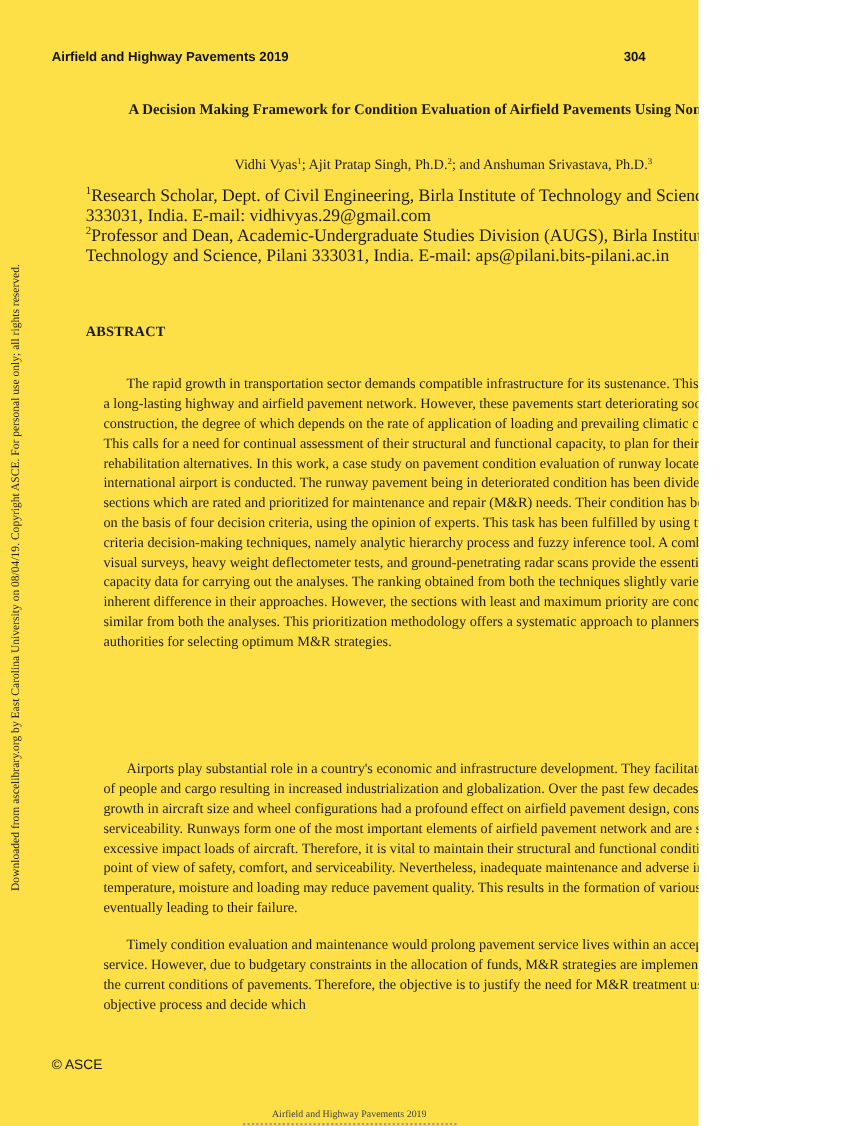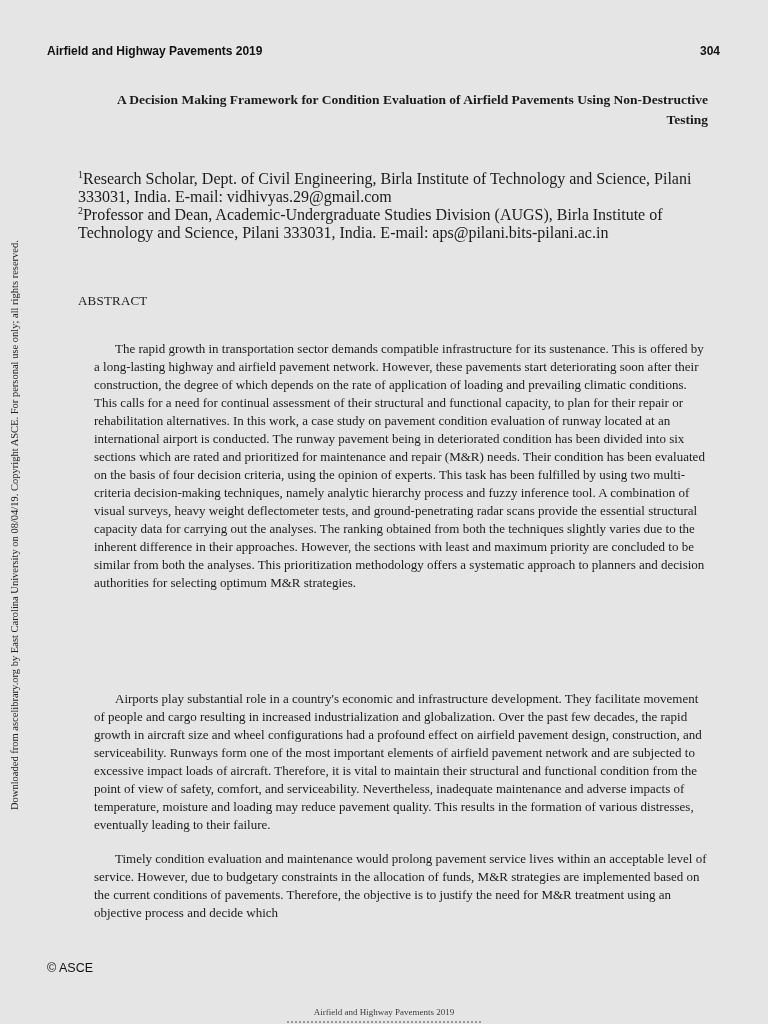--- a/index.html
+++ b/index.html
@@ -1,20 +1,20 @@
 <!DOCTYPE html>
 <html><head>
 <meta charset="utf-8">
 <style>
   html, body { margin: 0; padding: 0; background: #ffffff; }
   .page {
     position: relative;
-    width: 768px;
+    width: 635px;
     height: 1024px;
-    background: #e5e5e5;
+    background: #fde047;
     overflow: hidden;
     font-family: "Liberation Serif", serif;
     color: #1b1b1b;
   }
 
   
   .running-header {
     position: absolute;
     top: 44px; left: 47px; right: 48px;
     display: flex;
@@ -57,21 +57,21 @@
     font-size: 13px;
     line-height: 17px;
   }
 
   sup { font-size: 0.62em; line-height: 0; vertical-align: super; }
 
   .affiliations { top: 170px; font-size: 16px; line-height: 18px; }
   .affiliations p { margin: 0; }
 
   .section-heading {
-    font-weight: normal;
+    font-weight: bold;
     font-size: 13px;
     letter-spacing: 0.2px;
   }
   .abstract-heading { top: 293px; }
   .intro-heading { top: 647px; }
 
   .body-text { font-size: 13px; line-height: 18px; text-align: left; }
   .body-text p { margin: 16px; text-indent: 21px; }
   .abstract-body { top: 324px; }
   .intro-body { top: 674px; }
@@ -113,20 +113,23 @@
 
   <div class="running-header">
     <span>Airfield and Highway Pavements 2019</span>
     <span>304</span>
   </div>
 
   <div class="side-notice">Downloaded from ascelibrary.org by East Carolina University on 08/04/19. Copyright ASCE. For personal use only; all rights reserved.</div>
 
   <div class="block paper-title">A Decision Making Framework for Condition Evaluation of Airfield Pavements Using Non-Destructive Testing</div>
 
+  <div class="block authors-line">
+    <span>Vidhi Vyas</span><sup>1</sup><span>; Ajit Pratap Singh, Ph.D.</span><sup>2</sup><span>; and Anshuman Srivastava, Ph.D.</span><sup>3</sup>
+  </div>
 
   <div class="block affiliations">
     <p><sup>1</sup><span>Research Scholar, Dept. of Civil Engineering, Birla Institute of Technology and Science, Pilani 333031, India. E-mail: vidhivyas.29@gmail.com</span></p>
     <p><sup>2</sup><span>Professor and Dean, Academic-Undergraduate Studies Division (AUGS), Birla Institute of Technology and Science, Pilani 333031, India. E-mail: aps@pilani.bits-pilani.ac.in</span></p>
   </div>
 
   <div class="block section-heading abstract-heading">ABSTRACT</div>
 
   <div class="block body-text abstract-body">
     <p>The rapid growth in transportation sector demands compatible infrastructure for its sustenance. This is offered by a long-lasting highway and airfield pavement network. However, these pavements start deteriorating soon after their construction, the degree of which depends on the rate of application of loading and prevailing climatic conditions. This calls for a need for continual assessment of their structural and functional capacity, to plan for their repair or rehabilitation alternatives. In this work, a case study on pavement condition evaluation of runway located at an international airport is conducted. The runway pavement being in deteriorated condition has been divided into six sections which are rated and prioritized for maintenance and repair (M&amp;R) needs. Their condition has been evaluated on the basis of four decision criteria, using the opinion of experts. This task has been fulfilled by using two multi-criteria decision-making techniques, namely analytic hierarchy process and fuzzy inference tool. A combination of visual surveys, heavy weight deflectometer tests, and ground-penetrating radar scans provide the essential structural capacity data for carrying out the analyses. The ranking obtained from both the techniques slightly varies due to the inherent difference in their approaches. However, the sections with least and maximum priority are concluded to be similar from both the analyses. This prioritization methodology offers a systematic approach to planners and decision authorities for selecting optimum M&amp;R strategies.</p>

